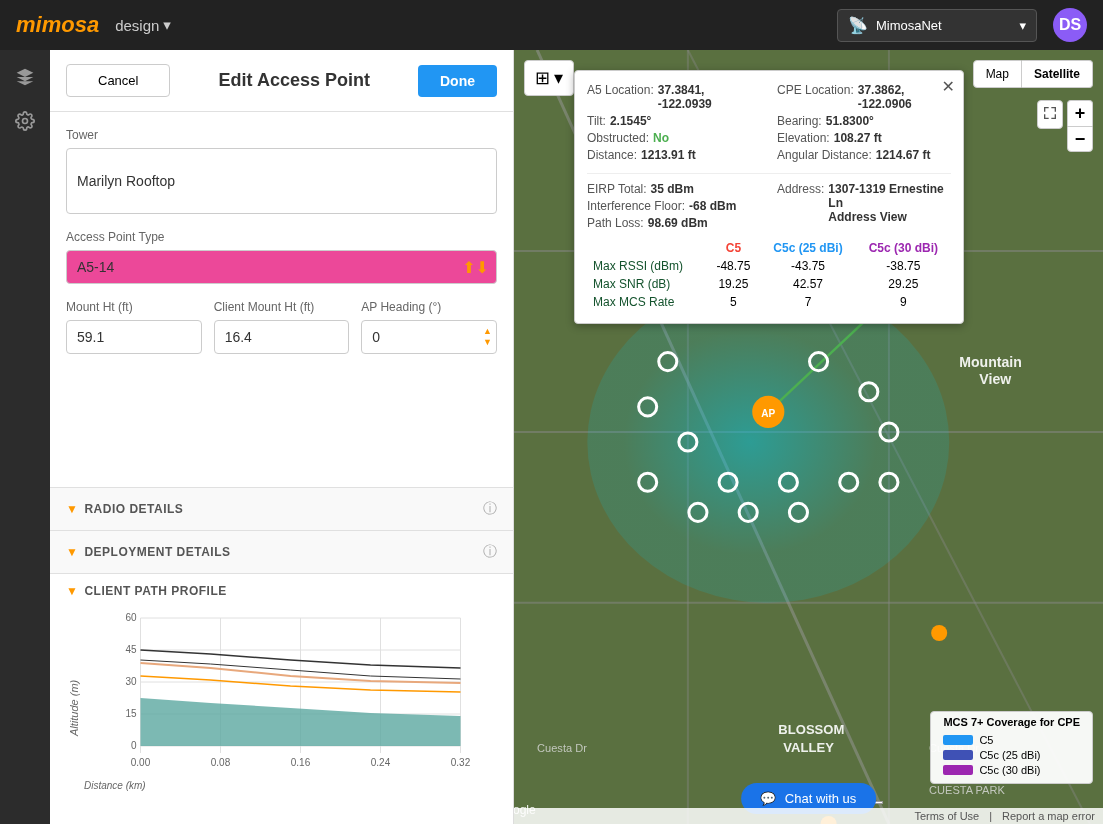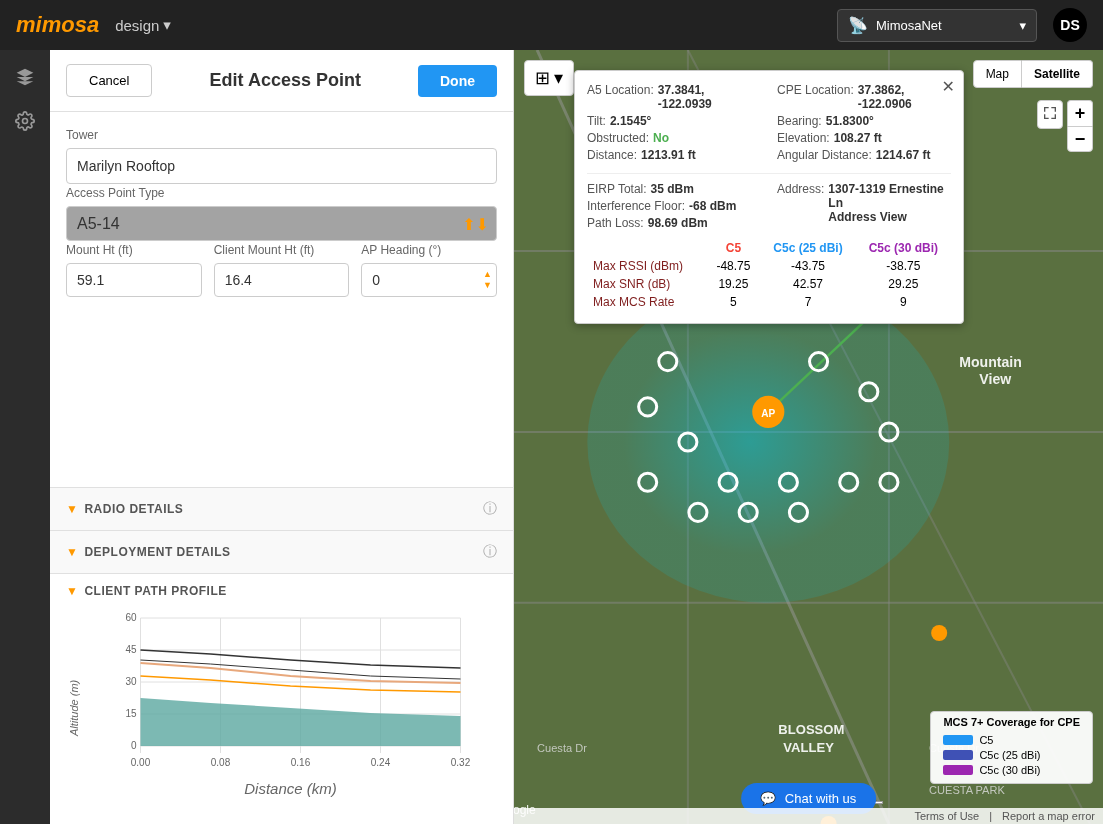--- a/index.html
+++ b/index.html
@@ -10,51 +10,51 @@
       display: flex; align-items: center; background: #222; height: 50px; padding: 0 16px; gap: 16px; flex-shrink: 0;
     }
     .logo { display: flex; align-items: center; gap: 6px; }
     .logo-brand { color: #f90; font-size: 22px; font-weight: bold; font-style: italic; }
     .design-btn { color: #ccc; font-size: 15px; display: flex; align-items: center; gap: 4px; cursor: pointer; }
     .topbar-spacer { flex: 1; }
     .mimosanet-select {
       background: #333; border: 1px solid #555; color: #fff; border-radius: 4px;
       padding: 6px 10px; font-size: 13px; display: flex; align-items: center; gap: 8px; cursor: pointer; min-width: 200px;
     }
-    .avatar { width: 34px; height: 34px; background: #000000; border-radius: 50%; display: flex; align-items: center; justify-content: center; color: #fff; font-weight: bold; font-size: 14px; }
+    .avatar { width: 34px; height: 34px; background: #8b5cf6; border-radius: 50%; display: flex; align-items: center; justify-content: center; color: #fff; font-weight: bold; font-size: 16px; }
 
     
     .main { display: flex; flex: 1; overflow: hidden; }
 
     
     .sidebar-icons {
       width: 50px; background: #2c2c2c; display: flex; flex-direction: column; align-items: center; padding: 10px 0; gap: 10px; flex-shrink: 0;
     }
     .sidebar-icon { width: 34px; height: 34px; display: flex; align-items: center; justify-content: center; color: #999; border-radius: 4px; cursor: pointer; font-size: 18px; }
 
     
     .edit-panel {
       width: 464px; background: #fff; display: flex; flex-direction: column; flex-shrink: 0; overflow-y: auto; border-right: 1px solid #ddd;
     }
     .panel-header {
       display: flex; align-items: center; justify-content: space-between; padding: 14px 16px; border-bottom: 1px solid #e0e0e0; flex-shrink: 0;
     }
-    .cancel-btn { padding: 8px 22px; border: 1px solid #ccc; background: #fff; border-radius: 4px; cursor: pointer; font-size: 13px; }
+    .cancel-btn { padding: 8px 31px; border: 1px solid #ccc; background: #fff; border-radius: 4px; cursor: pointer; font-size: 13px; }
     .panel-title { font-size: 18px; font-weight: bold; color: #333; }
     .done-btn { padding: 8px 22px; background: #2196F3; color: #fff; border: none; border-radius: 4px; cursor: pointer; font-size: 14px; font-weight: bold; }
 
     .panel-body { padding: 16px; flex: 1; }
-    .form-group { margin-bottom: 2px; }
+    .form-group { margin-bottom: 16px; }
     .form-label { font-size: 12px; color: #666; margin-bottom: 6px; display: block; }
     .form-input {
-      width: 100%; padding: 9px 10px; border: 1px solid #ccc; border-radius: 4px; font-size: 14px; color: #333; outline: none;
+      width: 100%; padding: 24px 10px; border: 1px solid #ccc; border-radius: 4px; font-size: 14px; color: #333; outline: none;
     }
     .form-select-wrap { position: relative; display: inline-block; width: 100%; }
     .form-select {
-      width: 100%; padding: 8px 28px 8px 10px; border: 1px solid #ccc; border-radius: 4px; font-size: 16px; color: #333; appearance: none; background: #a3a3a3; cursor: pointer; outline: none;
+      width: 100%; padding: 8px 28px 8px 10px; border: 1px solid #ccc; border-radius: 4px; font-size: 14px; color: #333; appearance: none; background: #ec4899; cursor: pointer; outline: none;
     }
     .select-arrow { position: absolute; right: 8px; top: 50%; transform: translateY(-50%); color: #f90; pointer-events: none; font-size: 16px; }
 
     .three-col { display: grid; grid-template-columns: 1fr 1fr 1fr; gap: 12px; }
     .num-input-wrap { position: relative; }
     .num-input {
       width: 100%; padding: 8px 24px 8px 10px; border: 1px solid #ccc; border-radius: 4px; font-size: 14px; color: #333; outline: none;
     }
     .num-arrows { position: absolute; right: 4px; top: 0; bottom: 0; display: flex; flex-direction: column; justify-content: center; gap: 0; }
     .num-arrow { color: #f90; font-size: 9px; cursor: pointer; line-height: 1; padding: 1px; }
@@ -67,21 +67,21 @@
     .section-toggle { color: #f90; font-size: 12px; }
     .info-icon { color: #aaa; font-size: 14px; cursor: pointer; }
 
     
     .profile-section { padding: 10px 16px 16px; border-top: 1px solid #e0e0e0; }
     .profile-title { font-size: 12px; font-weight: bold; color: #555; letter-spacing: 0.5px; margin-bottom: 10px; display: flex; align-items: center; gap: 6px; }
     .chart-area { display: flex; width: 100%; height: 200px; }
     .y-axis-label { writing-mode: vertical-rl; transform: rotate(180deg); font-size: 11px; color: #666; display: flex; align-items: center; justify-content: center; width: 16px; margin-right: 2px; font-style: italic; }
     .chart-inner { flex: 1; position: relative; }
     .chart-svg { width: 100%; height: 170px; display: block; }
-    .x-axis-label { text-align: center; font-size: 15px; color: #666; margin-top: 2px; font-style: italic; }
+    .x-axis-label { text-align: left; font-size: 10px; color: #666; margin-top: 2px; font-style: italic; }
 
     
     .map-area { flex: 1; position: relative; overflow: hidden; }
     .map-placeholder { width: 100%; height: 100%; background: #6a8a5a; position: relative; overflow: hidden; }
 
     
     .map-controls-top { position: absolute; top: 10px; right: 10px; display: flex; gap: 0; z-index: 10; }
     .map-tab { padding: 6px 12px; background: #fff; border: 1px solid #ccc; cursor: pointer; font-size: 12px; }
     .map-tab.active { background: #fff; font-weight: bold; }
     .map-tab:first-child { border-radius: 4px 0 0 4px; }
@@ -105,21 +105,21 @@
     .popup-value { color: #333; font-weight: bold; }
     .popup-value.green { color: #4CAF50; }
     .popup-divider { grid-column: 1 / -1; border: none; border-top: 1px solid #eee; margin: 6px 0; }
 
     .stats-table { width: 100%; border-collapse: collapse; font-size: 12px; margin-top: 6px; }
     .stats-table th { text-align: center; padding: 2px 6px; font-weight: bold; }
     .stats-table td { text-align: center; padding: 2px 6px; }
     .stats-table th.c5 { color: #f44336; }
     .stats-table th.c5c25 { color: #2196F3; }
     .stats-table th.c5c30 { color: #9C27B0; }
-    .stats-table .row-label { text-align: left; color: #7f1d1d; }
+    .stats-table .row-label { text-align: left; color: #14532d; }
 
     
     .coverage-legend {
       position: absolute; bottom: 40px; right: 10px; background: rgba(255,255,255,0.95); border: 1px solid #ccc; border-radius: 4px; padding: 4px 12px; font-size: 11px; z-index: 10;
     }
     .legend-title { font-weight: bold; margin-bottom: 6px; font-size: 11px; }
     .legend-row { display: flex; align-items: center; gap: 6px; margin-bottom: 3px; }
     .legend-swatch { width: 30px; height: 10px; border-radius: 2px; }
 
     

